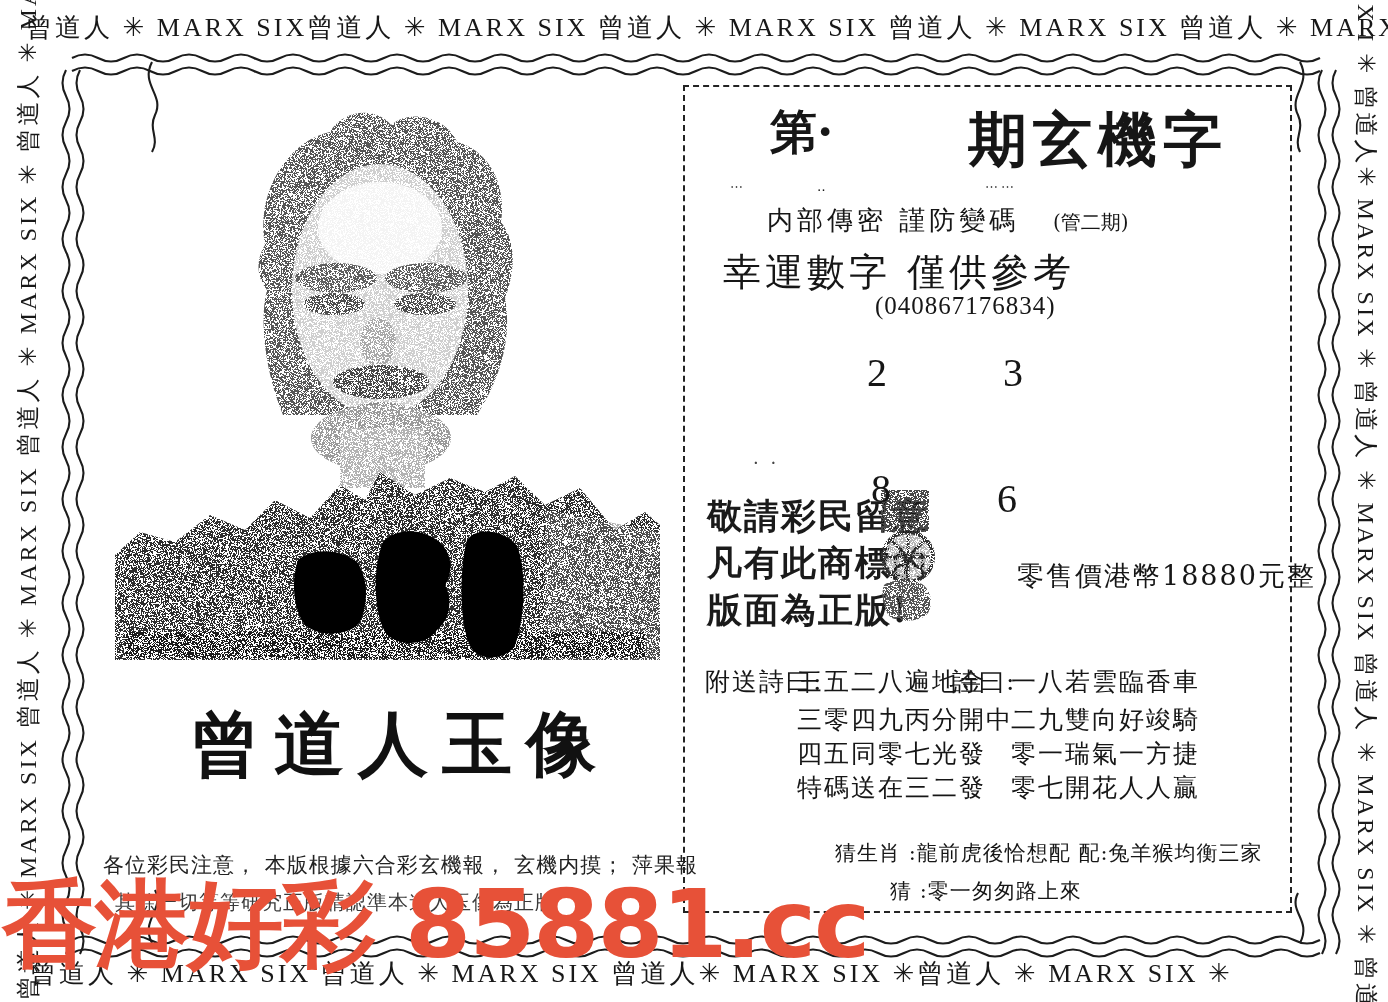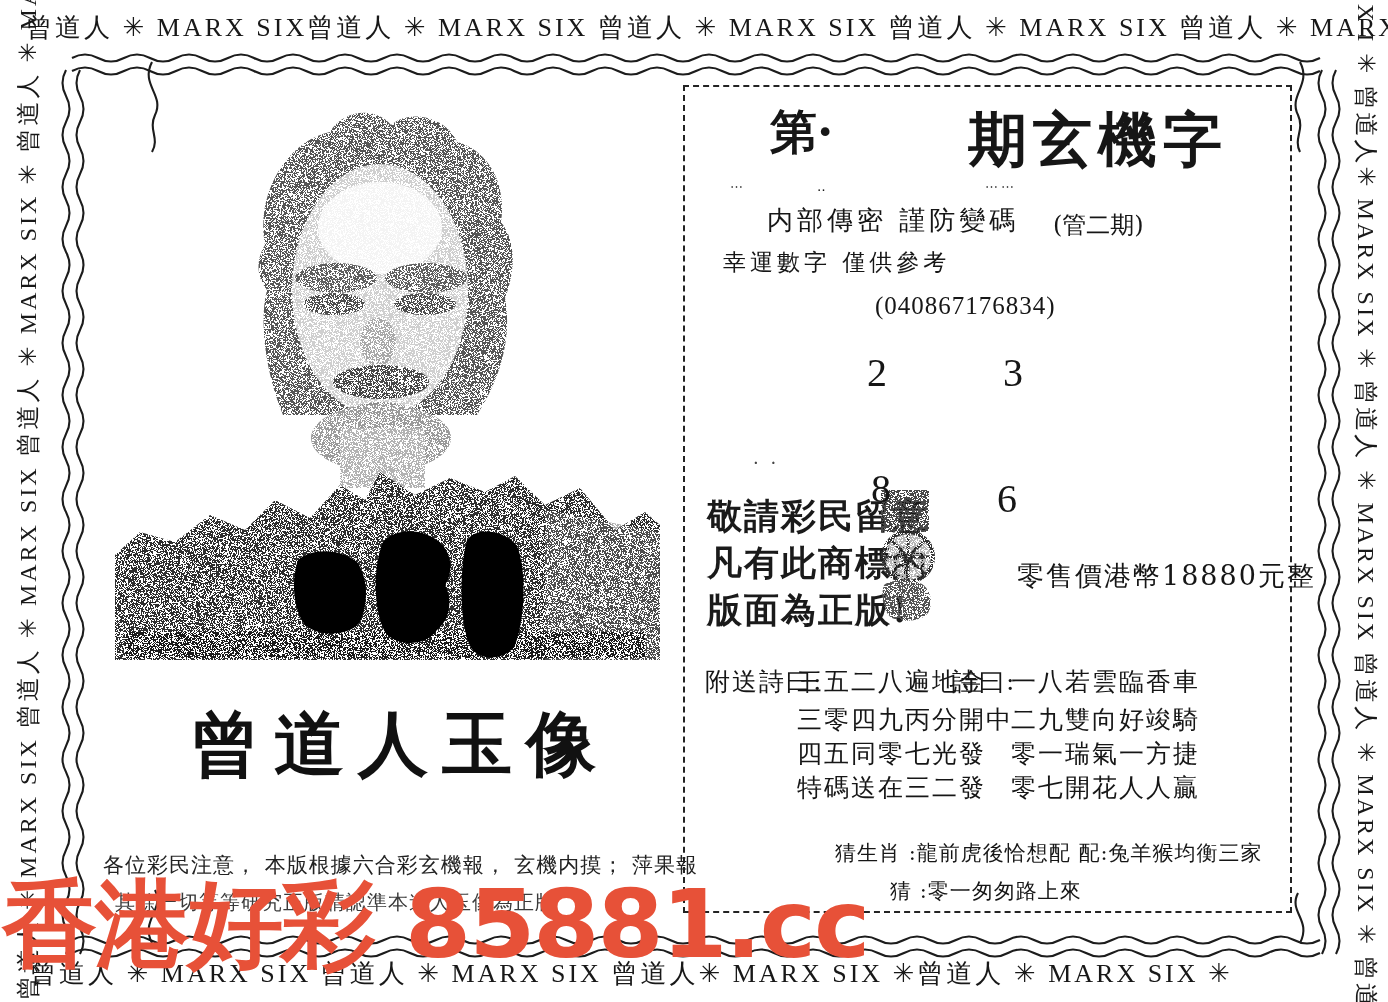--- a/index.html
+++ b/index.html
@@ -22,22 +22,22 @@
   .note1{position:absolute;left:103px;top:851px;font-size:21px;letter-spacing:1px;color:#222;}
   .note2{position:absolute;left:115px;top:889px;font-size:20px;letter-spacing:1px;color:#3a3a3a;}
   
   .obox{position:absolute;left:683px;top:85px;width:609px;height:828px;
         border:2px dashed #232323;box-sizing:border-box;}
   .obox .abs{color:#161616;}
   .t-prefix{left:85px;top:14px;font-size:47px;font-weight:bold;}
   .t-suffix{left:283px;top:14px;font-size:59px;font-weight:bold;letter-spacing:6px;}
   .remnant{color:#b9b9b9;font-size:13px;letter-spacing:3px;}
   .l1{left:38px;top:116px;font-size:26px;letter-spacing:4px;margin-left:44px;}
-  .pnote{left:368px;top:122px;font-size:24px;}
-  .l2{left:38px;top:160px;font-size:23px;letter-spacing:4px;}
+  .pnote{left:368px;top:122px;font-size:20px;}
+  .l2{left:38px;top:160px;font-size:38px;letter-spacing:4px;}
   .serial{left:190px;top:205px;font-size:25px;letter-spacing:1px;font-family:"Liberation Serif",serif;}
   .num{font-size:40px;font-family:"Liberation Serif",serif;}
   .notice{left:22px;top:405px;font-size:35px;font-weight:bold;line-height:47px;letter-spacing:2px;white-space:nowrap;position:absolute;}
   #stamp-svg{position:absolute;left:193px;top:398px;width:58px;height:138px;}
   .price{left:332px;top:471px;font-size:27px;letter-spacing:2px;}
   .poem{font-size:25px;letter-spacing:2px;}
   .zodiac{left:150px;top:752px;font-size:21px;letter-spacing:1px;}
   .guess{left:205px;top:790px;font-size:21px;letter-spacing:1px;}
   
   .watermark{position:absolute;left:2px;top:872px;font-size:95px;font-weight:bold;

